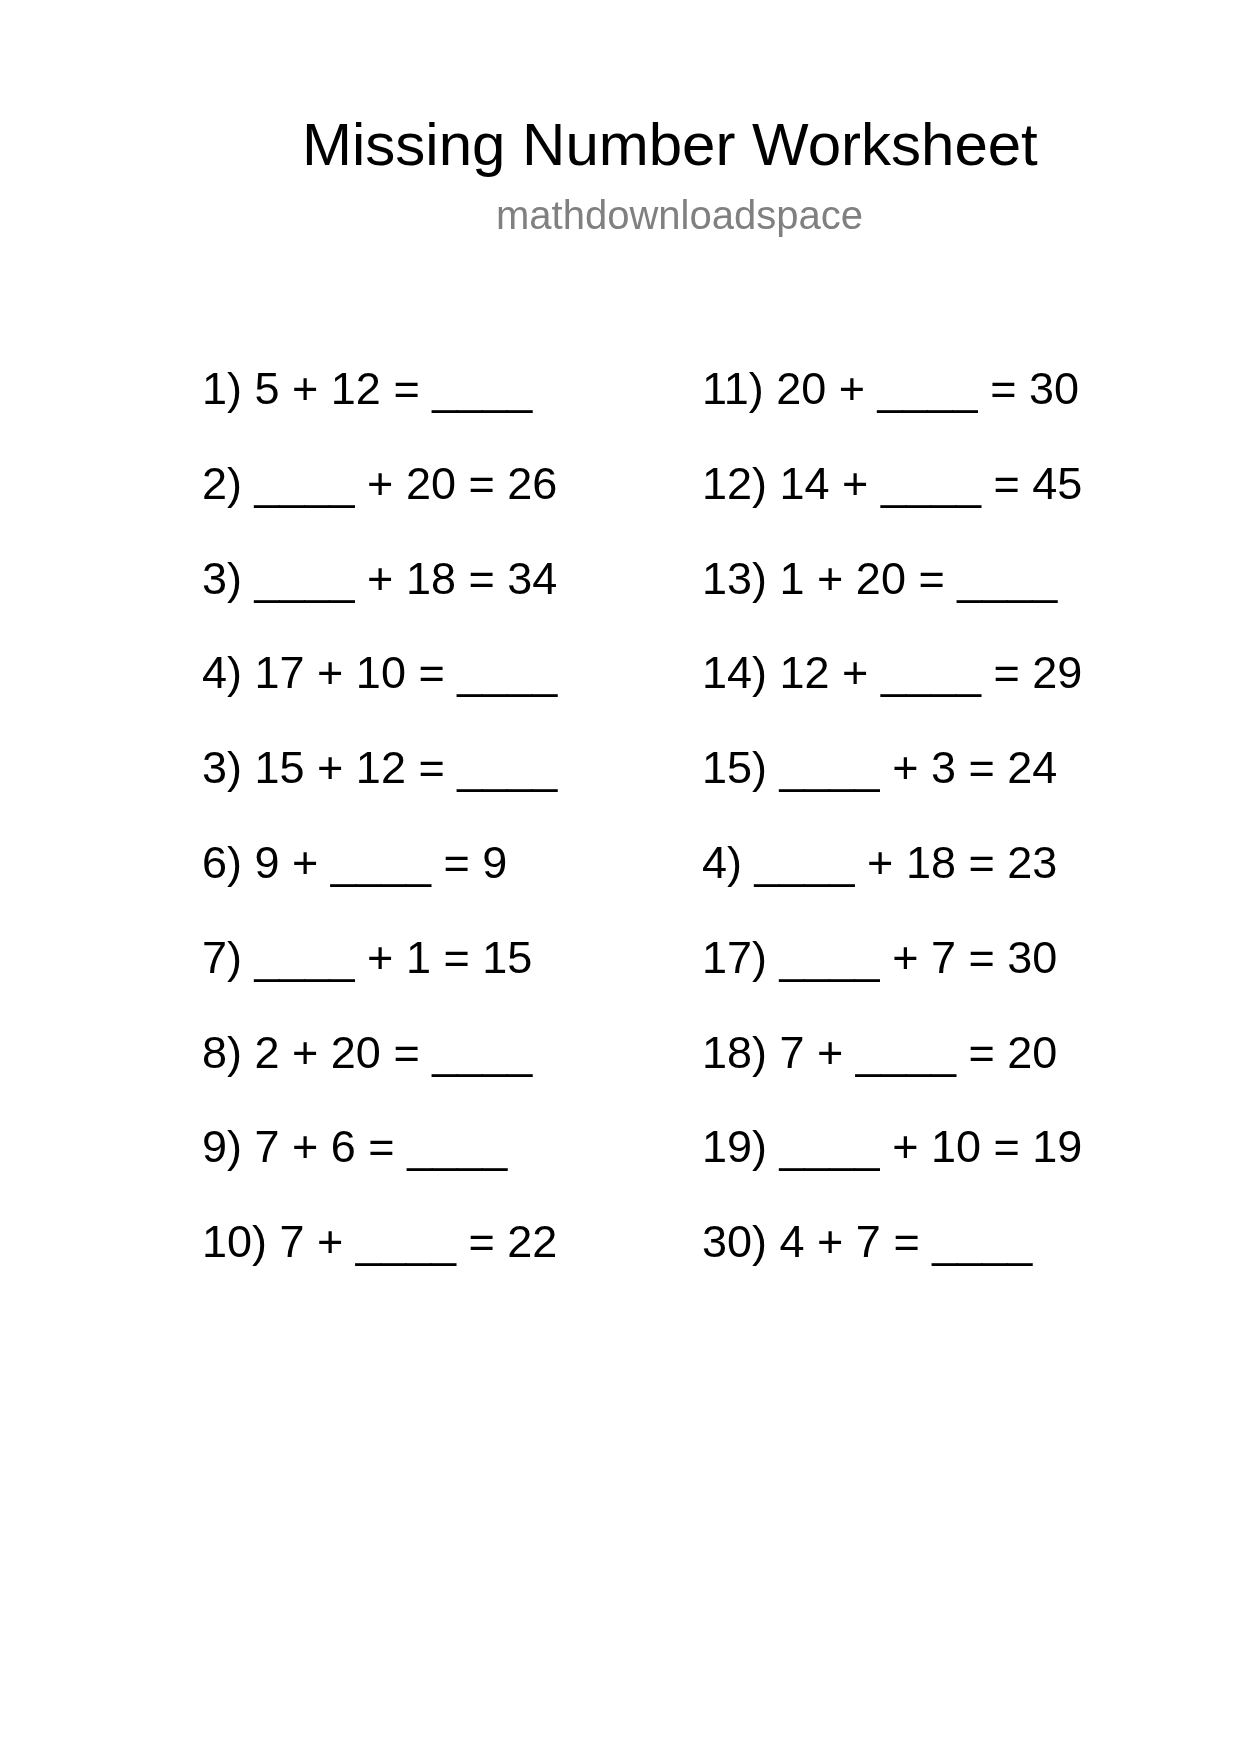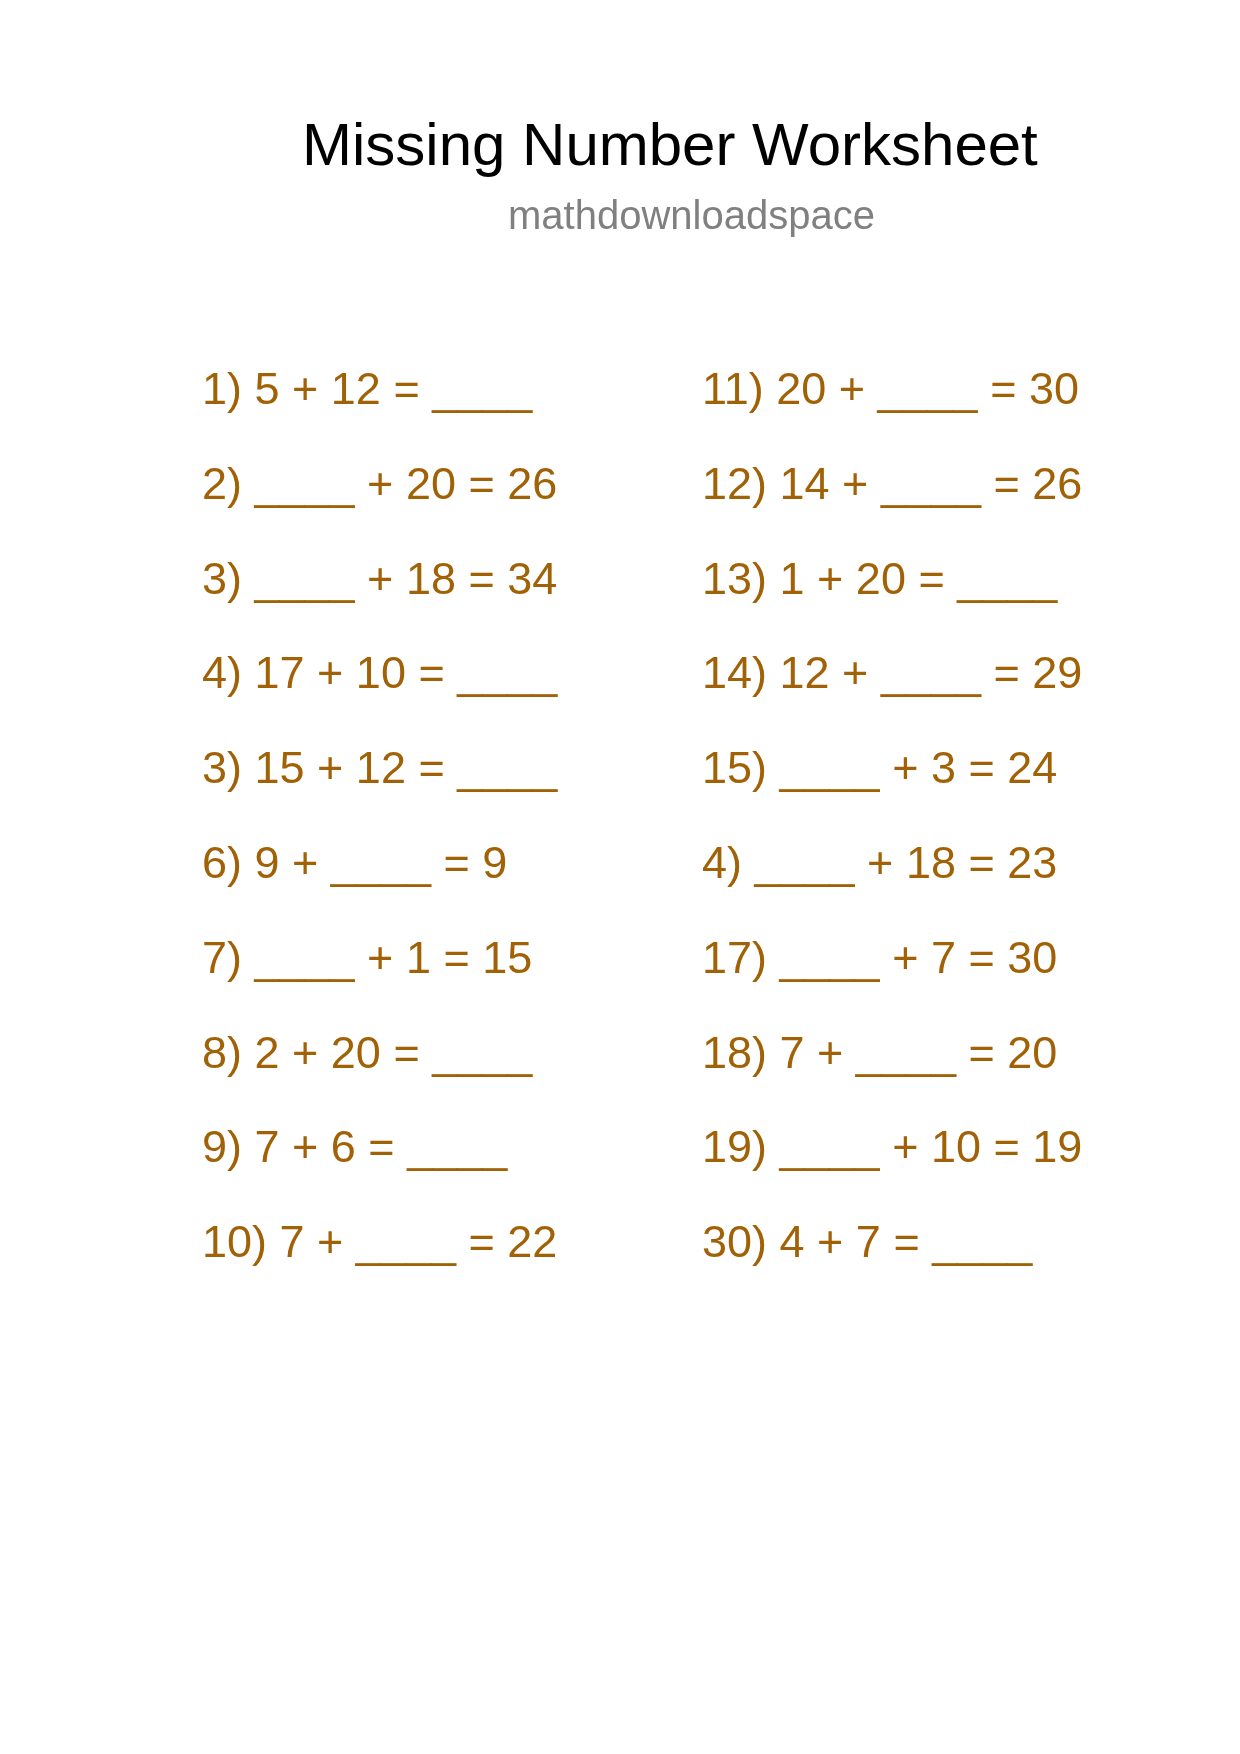--- a/index.html
+++ b/index.html
@@ -32,35 +32,34 @@
       color: #000000;
     }
     .subtitle {
       position: absolute;
       left: 496px;
       top: 179px;
       font-size: 40px;
       line-height: 48px;
       white-space: nowrap;
       color: #808080;
-      margin-left: 12px;
     }
     .column {
       position: absolute;
       top: 0;
     }
     .col-left { left: 202px; }
     .col-right { left: 702px; }
     .problem {
       position: absolute;
       left: 0;
       font-size: 45px;
       line-height: 52px;
       white-space: nowrap;
-      color: #a16207;
+      color: #000000;
     }
   </style>
 </head>
 <body>
 
 <div class="page">
 
   <div class="title">Missing Number Worksheet</div>
   <div class="subtitle">mathdownloadspace</div>
 
@@ -72,21 +71,21 @@
     <div class="problem" style="top:730px">3) 15 + 12 = ____</div>
     <div class="problem" style="top:825px">6) 9 + ____ = 9</div>
     <div class="problem" style="top:920px">7) ____ + 1 = 15</div>
     <div class="problem" style="top:1015px">8) 2 + 20 = ____</div>
     <div class="problem" style="top:1109px">9) 7 + 6 = ____</div>
     <div class="problem" style="top:1204px">10) 7 + ____ = 22</div>
   </div>
 
   <div class="column col-right">
     <div class="problem" style="top:351px">11) 20 + ____ = 30</div>
-    <div class="problem" style="top:446px">12) 14 + ____ = 26</div>
+    <div class="problem" style="top:446px">12) 14 + ____ = 45</div>
     <div class="problem" style="top:541px">13) 1 + 20 = ____</div>
     <div class="problem" style="top:635px">14) 12 + ____ = 29</div>
     <div class="problem" style="top:730px">15) ____ + 3 = 24</div>
     <div class="problem" style="top:825px">4) ____ + 18 = 23</div>
     <div class="problem" style="top:920px">17) ____ + 7 = 30</div>
     <div class="problem" style="top:1015px">18) 7 + ____ = 20</div>
     <div class="problem" style="top:1109px">19) ____ + 10 = 19</div>
     <div class="problem" style="top:1204px">30) 4 + 7 = ____</div>
   </div>
 

